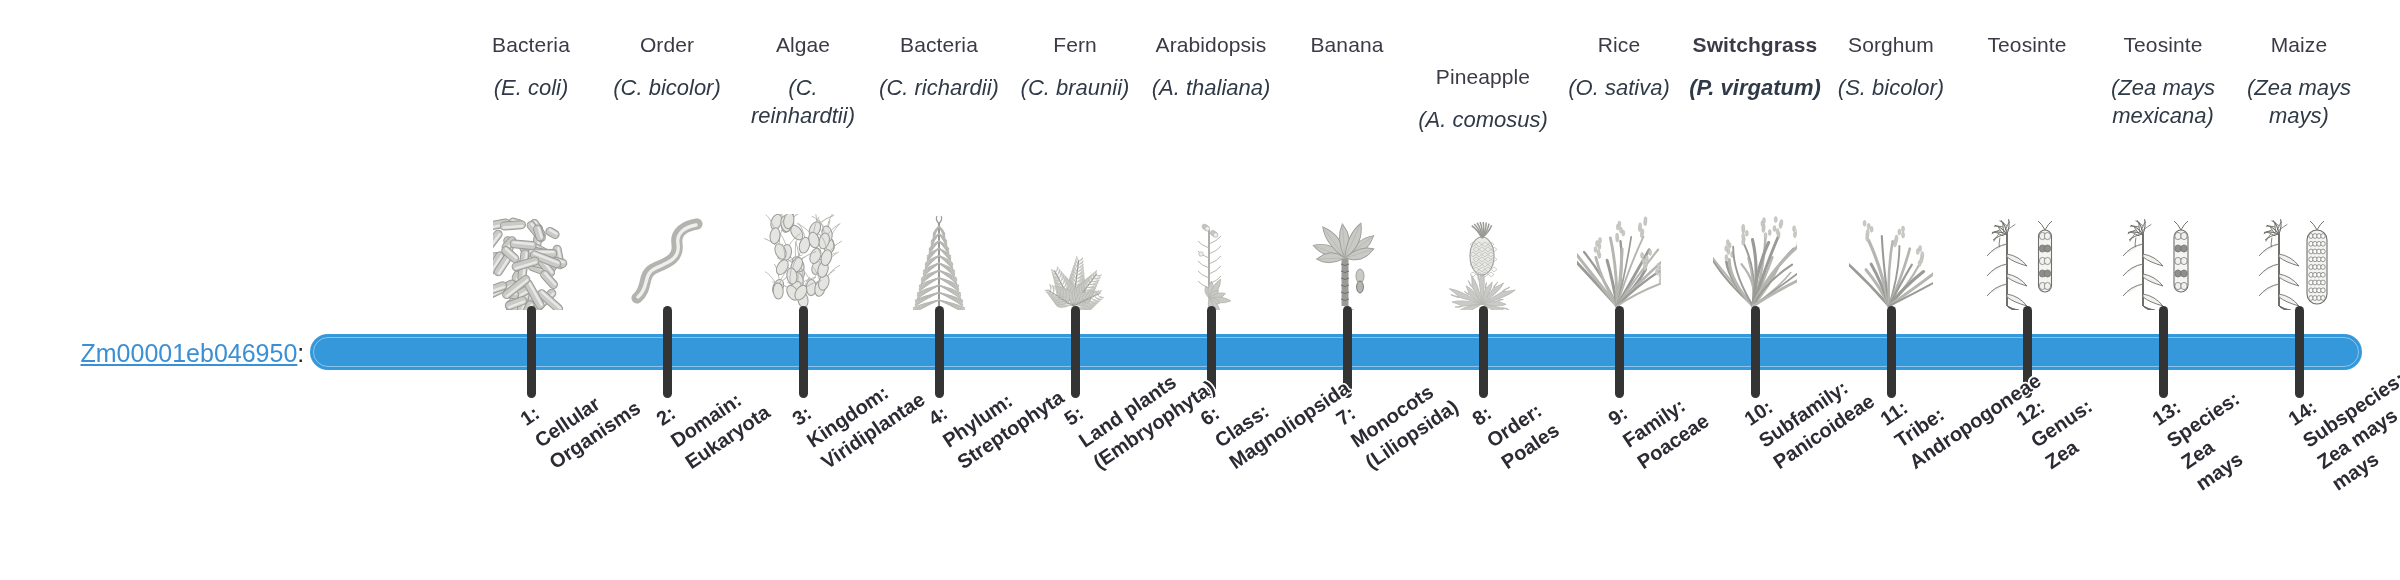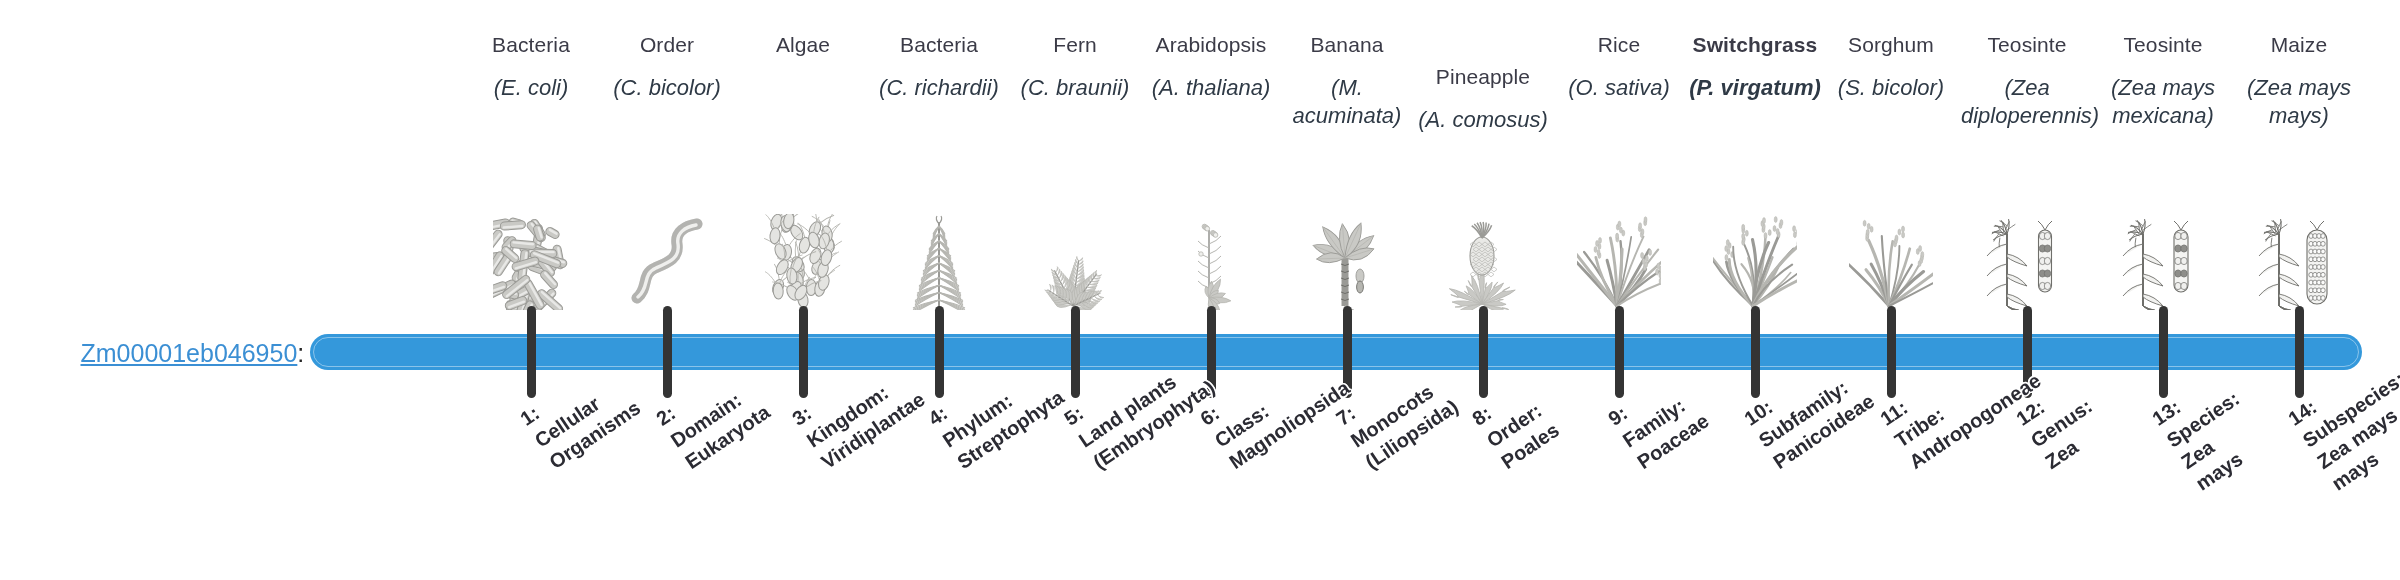--- a/index.html
+++ b/index.html
@@ -83,56 +83,55 @@
       <div class="col" style="left: 465px;">
         <div class="common">Bacteria</div>
         <div class="sci">(E. coli)</div>
       </div>
       <div class="col" style="left: 601px;">
         <div class="common">Order</div>
         <div class="sci">(C. bicolor)</div>
       </div>
       <div class="col" style="left: 737px;">
         <div class="common">Algae</div>
+        <div class="sci">(C. reinhardtii)</div>
       </div>
       <div class="col" style="left: 873px;">
         <div class="common">Bacteria</div>
         <div class="sci">(C. richardii)</div>
       </div>
       <div class="col" style="left: 1009px;">
         <div class="common">Fern</div>
         <div class="sci">(C. braunii)</div>
       </div>
       <div class="col" style="left: 1145px;">
         <div class="common">Arabidopsis</div>
         <div class="sci">(A. thaliana)</div>
       </div>
       <div class="col" style="left: 1281px;">
         <div class="common">Banana</div>
-        <div class="sci">(M. acuminata)</div>
       </div>
       <div class="col" style="left: 1417px; margin-top: 32px;">
         <div class="common">Pineapple</div>
         <div class="sci">(A. comosus)</div>
       </div>
       <div class="col" style="left: 1553px;">
         <div class="common">Rice</div>
         <div class="sci">(O. sativa)</div>
       </div>
       <div class="col" style="left: 1689px; font-weight: bold;">
         <div class="common">Switchgrass</div>
         <div class="sci">(P. virgatum)</div>
       </div>
       <div class="col" style="left: 1825px;">
         <div class="common">Sorghum</div>
         <div class="sci">(S. bicolor)</div>
       </div>
       <div class="col" style="left: 1961px;">
         <div class="common">Teosinte</div>
-        <div class="sci">(Zea diploperennis)</div>
       </div>
       <div class="col" style="left: 2097px;">
         <div class="common">Teosinte</div>
         <div class="sci">(Zea mays mexicana)</div>
       </div>
       <div class="col" style="left: 2233px;">
         <div class="common">Maize</div>
         <div class="sci">(Zea mays mays)</div>
       </div>
     </div>

